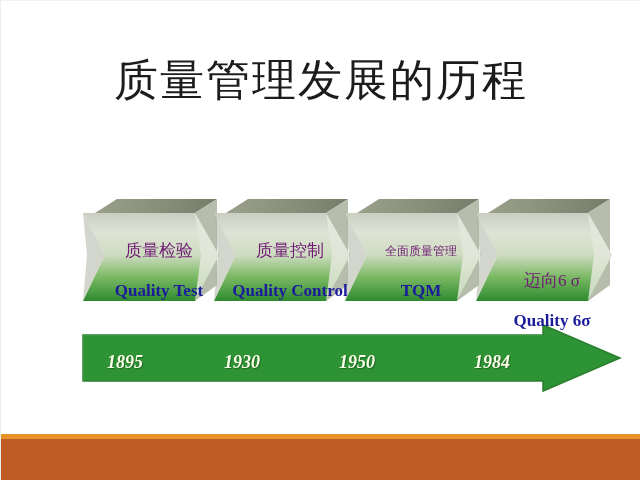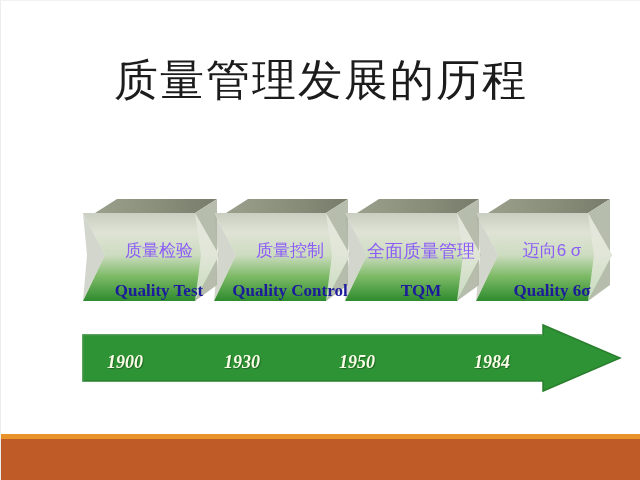--- a/index.html
+++ b/index.html
@@ -66,37 +66,37 @@
   .block-text {
     position: absolute;
     left: 0;
     top: 42px;
     width: 152px;
     text-align: center;
     z-index: 5;
     pointer-events: none;
   }
   .block-cn {
-    font-family: Liberation Sans, sans-serif;
+    font-family: Liberation Serif, serif;
     font-size: 17px;
     line-height: 24px;
-    color: #8b5cf6;
+    color: #701a75;
     white-space: nowrap;
   }
   .block-en {
     font-family: "Liberation Serif", "DejaVu Serif", serif;
     font-weight: bold;
     font-size: 17px;
     line-height: 23px;
     color: #1b1b9b;
     white-space: nowrap;
     margin-top: 16px;
   }
-  .block-b3 .block-cn { font-size: 18px; }
-  .block-b4 .block-cn { font-size: 17px; }
+  .block-b3 .block-cn { font-size: 12px; }
+  .block-b4 .block-cn { font-size: 17px; margin-top: 30px; }
 
   
   .timeline {
     position: absolute;
     left: 78px;
     top: 320px;
     width: 545px;
     height: 74px;
   }
   .timeline svg {
@@ -272,21 +272,21 @@
     </div>
 
   </div>
 
   <div class="timeline">
     <svg width="545" height="74" viewBox="0 0 545 74">
       <polygon points="4,14 464,14 464,4 541,37 464,70 464,60 4,60" fill="#2d9334" stroke="#2a7f2f" stroke-width="1.5"></polygon>
       <polyline points="4,60 4,14 464,14" fill="none" stroke="#55a85b" stroke-width="1.5" opacity="0.6"></polyline>
     </svg>
     <div class="years">
-      <div class="year year-0">1900</div>
+      <div class="year year-0">1895</div>
       <div class="year year-1">1930</div>
       <div class="year year-2">1950</div>
       <div class="year year-3">1984</div>
     </div>
   </div>
 
   <div class="footer-line"></div>
   <div class="footer-bar"></div>
 
 </div>

